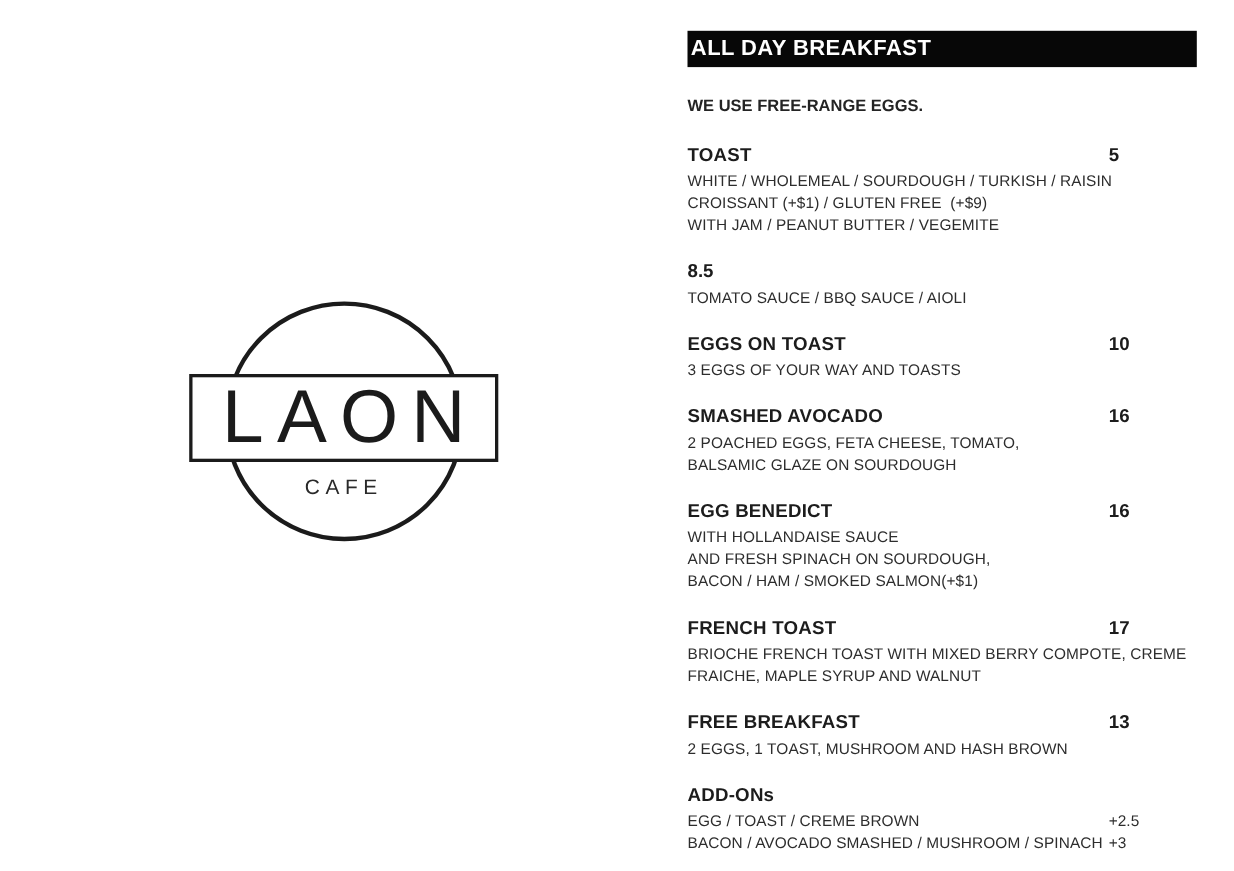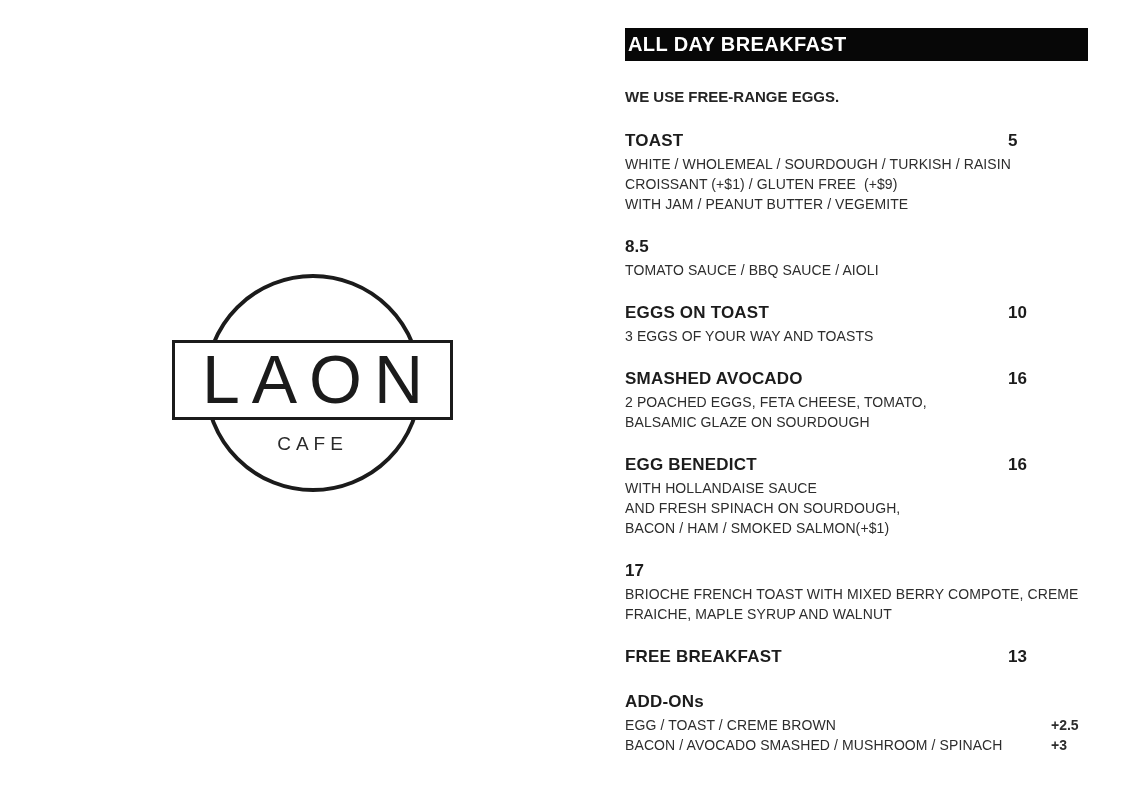--- a/index.html
+++ b/index.html
@@ -114,24 +114,23 @@
   }
   .addon-row { display: flex; align-items: flex-start; }
   .addon-label {
     width: 383px;
     font-size: 14px; font-weight: 400;
     line-height: 20px; color: #2d2d2d;
     letter-spacing: 0.1px;
     white-space: pre;
   }
   .addon-price {
-    font-size: 14px; font-weight: 700;
+    font-size: 14px; font-weight: 400;
     line-height: 20px; color: #2d2d2d;
     white-space: nowrap;
-    margin-left: 43px;
   }
 </style>
 </head>
 <body>
 
 <div class="page">
 
   <div class="logo">
     <div class="logo-circle"></div>
     <div class="logo-box">
@@ -187,31 +186,33 @@
         <span class="item-name">EGG BENEDICT</span>
         <span class="item-price">16</span>
       </div>
       <div class="desc-line">WITH HOLLANDAISE SAUCE</div>
       <div class="desc-line">AND FRESH SPINACH ON SOURDOUGH,</div>
       <div class="desc-line">BACON / HAM / SMOKED SALMON(+$1)</div>
     </div>
 
     <div class="menu-section">
       <div class="item-head">
+        <span class="item-name">FRENCH TOAST</span>
         <span class="item-price">17</span>
       </div>
       <div class="desc-line">BRIOCHE FRENCH TOAST WITH MIXED BERRY COMPOTE, CREME</div>
       <div class="desc-line">FRAICHE, MAPLE SYRUP AND WALNUT</div>
     </div>
 
     <div class="menu-section">
       <div class="item-head">
         <span class="item-name">FREE BREAKFAST</span>
         <span class="item-price">13</span>
       </div>
+      <div class="desc-line">2 EGGS, 1 TOAST, MUSHROOM AND HASH BROWN</div>
     </div>
 
     <div class="menu-section">
       <div class="item-head">
         <span class="item-name">ADD-ONs</span>
       </div>
       <div class="addon-row">
         <span class="addon-label">EGG / TOAST / CREME BROWN</span>
         <span class="addon-price">+2.5</span>
       </div>

